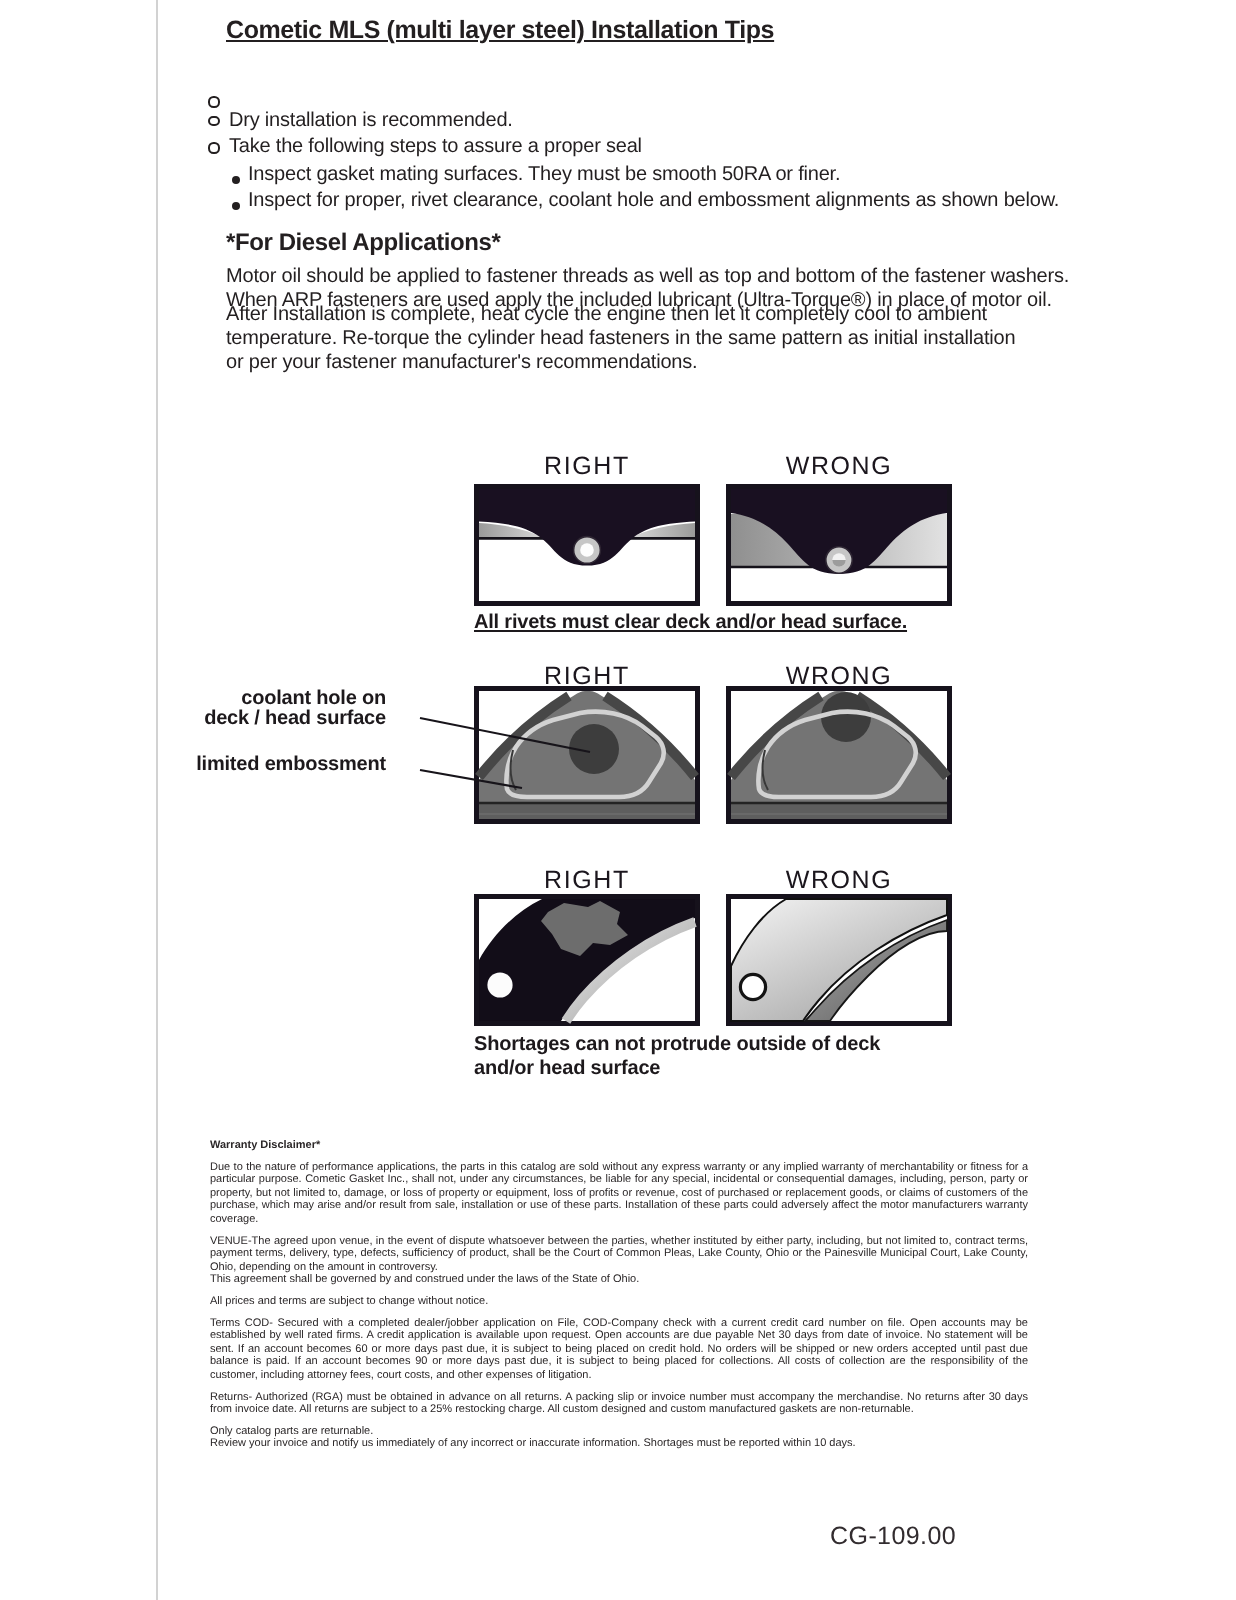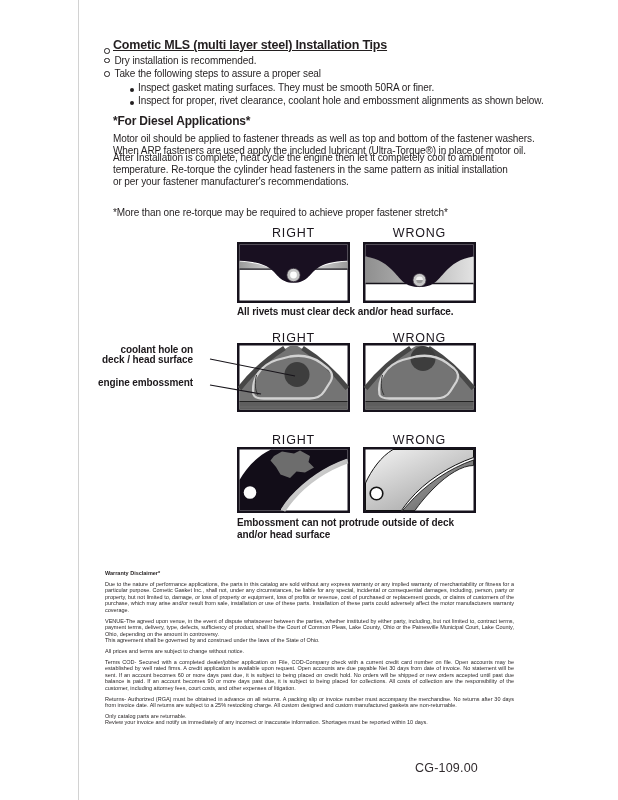--- a/index.html
+++ b/index.html
@@ -1,46 +1,46 @@
 <!DOCTYPE html>
 <html><head>
 <meta charset="utf-8">
 <style>
   html,body{margin:0;padding:0;background:#ffffff;}
   .page{position:relative;width:618px;height:800px;background:#ffffff;overflow:hidden;
         font-family:"Liberation Sans", sans-serif;color:#231f20;}
   .edge-line{position:absolute;left:78px;top:0;width:1px;height:800px;background:#d2d2d2;}
 
-  .doc-title{position:absolute;left:113px;top:38px;font-size:12.5px;font-weight:bold;
+  .doc-title{position:absolute;left:113px;top:8px;font-size:12.5px;font-weight:bold;
              letter-spacing:-0.2px;text-decoration:underline;}
 
   .bullets{position:absolute;left:104px;top:44px;font-size:10px;line-height:13.4px;letter-spacing:-0.1px;}
   .b-row{display:flex;align-items:flex-start;}
   .b-mark{flex:none;width:3.5px;height:3.5px;border:1px solid #231f20;border-radius:50%;
           margin:4.2px 5px 0 0;}
-  .sb-row{display:flex;align-items:center;margin-left:26px;}
+  .sb-row{display:flex;align-items:center;margin-left:12px;}
   .sb-mark{flex:none;width:4px;height:4px;background:#231f20;border-radius:50%;margin:4.6px 4px 0 0;}
 
   .diesel-h{position:absolute;left:113px;top:114px;font-size:12px;font-weight:bold;letter-spacing:-0.2px;}
   .para{position:absolute;left:113px;width:500px;font-size:10px;line-height:12.2px;
         letter-spacing:-0.1px;white-space:pre-line;}
   .para-1{top:133px;} .para-2{top:152px;} .para-3{top:207px;}
 
   .drow{position:absolute;left:0;width:604px;}
   .row-1{top:226px;height:100px;} .row-2{top:330px;height:105px;} .row-3{top:432px;height:112px;}
   .dlabel{position:absolute;width:113px;text-align:center;font-size:12.5px;letter-spacing:0.8px;color:#1b161d;}
   .dl-left{left:237px;} .dl-right{left:363px;}
   .dbox{position:absolute;width:113px;} .dbox svg{display:block;}
   .db-left{left:237px;} .db-right{left:363px;}
   .row-1 .dlabel{top:0;} .row-1 .dbox{top:16px;} 
   .row-2 .dlabel{top:1px;} .row-2 .dbox{top:13px;}
   .row-3 .dlabel{top:1px;} .row-3 .dbox{top:15px;}
   .caption{position:absolute;left:237px;font-size:10px;font-weight:bold;letter-spacing:-0.1px;
            white-space:pre-line;line-height:11.8px;color:#1d191c;}
-  .cap-1{top:80px;} .cap-2{top:85px;left:238px;} .cap-3{top:85px;}
+  .cap-1{top:80px;text-decoration:underline;} .cap-2{top:85px;left:238px;} .cap-3{top:85px;}
 
   .ann{position:absolute;right:411px;text-align:right;font-size:10px;font-weight:bold;
        line-height:10px;letter-spacing:-0.1px;color:#1d191c;white-space:nowrap;}
   .ann-1{top:15px;} .ann-2{top:48px;}
   .arrow-layer{position:absolute;left:0;top:0;z-index:5;pointer-events:none;}
 
   .warranty{position:absolute;left:105px;top:570px;width:409px;font-size:5.5px;line-height:6.6px;
             text-align:justify;color:#2b2728;}
   .warranty .w-h{font-weight:bold;margin-bottom:4px;text-align:left;}
   .warranty p{margin:0 0 4px 0;white-space:pre-line;}
@@ -77,21 +77,20 @@
       <span>Inspect for proper, rivet clearance, coolant hole and embossment alignments as shown below.</span>
     </div>
   </div>
 
   <div class="diesel-h">*For Diesel Applications*</div>
   <div class="para para-1">Motor oil should be applied to fastener threads as well as top and bottom of the fastener washers.
 When ARP fasteners are used apply the included lubricant (Ultra-Torque®) in place of motor oil.</div>
   <div class="para para-2">After Installation is complete, heat cycle the engine then let it completely cool to ambient
 temperature. Re-torque the cylinder head fasteners in the same pattern as initial installation
 or per your fastener manufacturer's recommendations.</div>
-  <div class="para para-3">*More than one re-torque may be required to achieve proper fastener stretch*</div>
 
   <div class="drow row-1">
     <div class="dlabel dl-left">RIGHT</div>
     <div class="dlabel dl-right">WRONG</div>
     <div class="dbox db-left">
       <svg width="113" height="61" viewBox="0 0 113 61">
         <defs>
           <linearGradient id="g1a" x1="0" y1="0" x2="1" y2="0">
             <stop offset="0" stop-color="#9a9a9a"></stop>
               <stop offset="1" stop-color="#dadada"></stop>
@@ -132,21 +131,21 @@
   </div>
 
   <div class="drow row-2">
     <div class="dlabel dl-left">RIGHT</div>
     <div class="dlabel dl-right">WRONG</div>
 
     <div class="ann ann-1">
       <div>coolant hole on</div>
       <div>deck / head surface</div>
     </div>
-    <div class="ann ann-2">engine embossment</div>
+    <div class="ann ann-2">limited embossment</div>
 
     <div class="dbox db-left">
       <svg width="113" height="69" viewBox="0 0 113 69">
         <rect x="1.25" y="1.25" width="110.5" height="66.5" fill="#ffffff" stroke="#16121c" stroke-width="2.5"></rect>
         <path d="M2.5,47 C13,33 28,19 43,9.5 C48,6 52.5,2.5 55.5,2.5 H58 C61,2.5 65.5,6 70.5,9.5 C85.5,19 100.5,33 110.5,47 V66.5 H2.5 Z" fill="#747474"></path>
         <path d="M2.5,45.5 C14,31 30,16 47.5,5" stroke="#474747" stroke-width="5" fill="none"></path>
         <path d="M110.5,45.5 C99,31 83,16 65.5,5" stroke="#474747" stroke-width="5" fill="none"></path>
         <rect x="2.5" y="58.5" width="108" height="8" fill="#5e5e5e"></rect>
         <path d="M2.5,58.5 H110.5" stroke="#232323" stroke-width="1.2"></path>
         <path d="M2.5,64 H110.5" stroke="#6e6e6e" stroke-width="0.8"></path>
@@ -206,21 +205,21 @@
             <stop offset="0" stop-color="#ababab"></stop>
               <stop offset="1" stop-color="#565656"></stop>
           </linearGradient>
         </defs>
         <rect x="1.25" y="1.25" width="110.5" height="63.5" fill="#ffffff" stroke="#16121c" stroke-width="2.5"></rect>
         <path d="M30,2.5 H110.5 V10.5 C86,19 62,34.5 46.5,53 C43.5,56.5 40.5,60.5 38.5,63.5 H2.5 V36 C8.5,23 18,9.5 30,2.5 Z" fill="url(#g6a)" stroke="#111111" stroke-width="1"></path>
         <path d="M110.5,13 C86,21.5 62.5,37.5 44.5,58 C42.5,60.3 41,62 39.5,63.5 L52,63.5 C56,57.5 63,49 71,41 C84.5,27.5 99,18.5 110.5,18.5 Z" fill="url(#g6b)" stroke="#161616" stroke-width="0.9"></path>
         <circle cx="13.5" cy="46.5" r="6.3" fill="#ffffff" stroke="#141414" stroke-width="1.6"></circle>
       </svg>
     </div>
-    <div class="caption cap-3">Embossment can not protrude outside of deck
+    <div class="caption cap-3">Shortages can not protrude outside of deck
 and/or head surface</div>
   </div>
 
   <div class="warranty">
     <div class="w-h">Warranty Disclaimer*</div>
     <p>Due to the nature of performance applications, the parts in this catalog are sold without any express warranty or any implied warranty of merchantability or fitness for a particular purpose.  Cometic Gasket Inc., shall not, under any circumstances, be liable for any special, incidental or consequential damages, including, person, party or property, but not limited to, damage, or loss of property or equipment, loss of profits or revenue, cost of purchased or replacement goods, or claims of customers of the purchase, which may arise and/or result from sale, installation or use of these parts.  Installation of these parts could adversely affect the motor manufacturers warranty coverage.</p>
     <p>VENUE-The agreed upon venue, in the event of dispute whatsoever between the parties, whether instituted by either party, including, but not limited to, contract terms, payment terms, delivery, type, defects, sufficiency of product, shall be the Court of Common Pleas, Lake County, Ohio or the Painesville Municipal Court, Lake County, Ohio, depending on the amount in controversy.
 This agreement shall be governed by and construed under the laws of the State of Ohio.</p>
     <p>All prices and terms are subject to change without notice.</p>
     <p>Terms COD- Secured with a completed dealer/jobber application on File, COD-Company check with a current credit card number on file.  Open accounts may be established by well rated firms.  A credit application is available upon request.  Open accounts are due payable Net 30 days from date of invoice.  No statement will be sent.  If an account becomes 60 or more days past due, it is subject to being placed on credit hold.  No orders will be shipped or new orders accepted until past due balance is paid.  If an account becomes 90 or more days past due, it is subject to being placed for collections.  All costs of collection are the responsibility of the customer, including attorney fees, court costs, and other expenses of litigation.</p>

